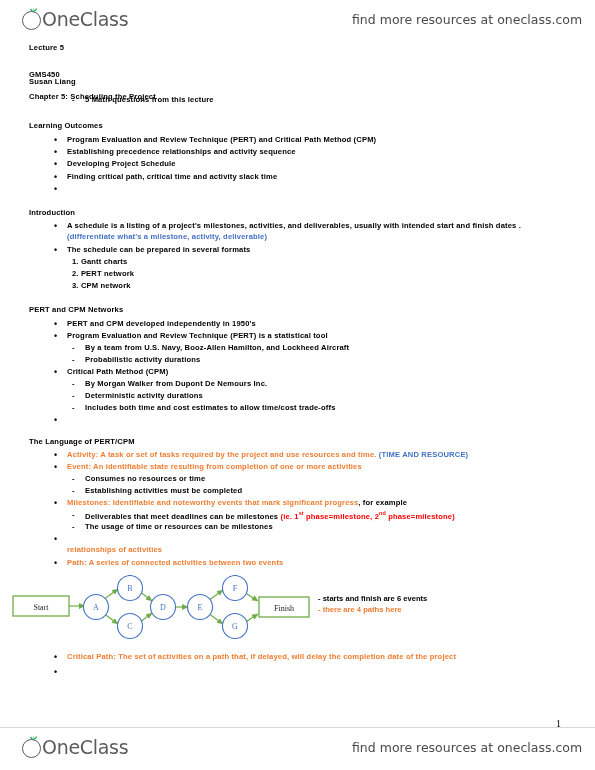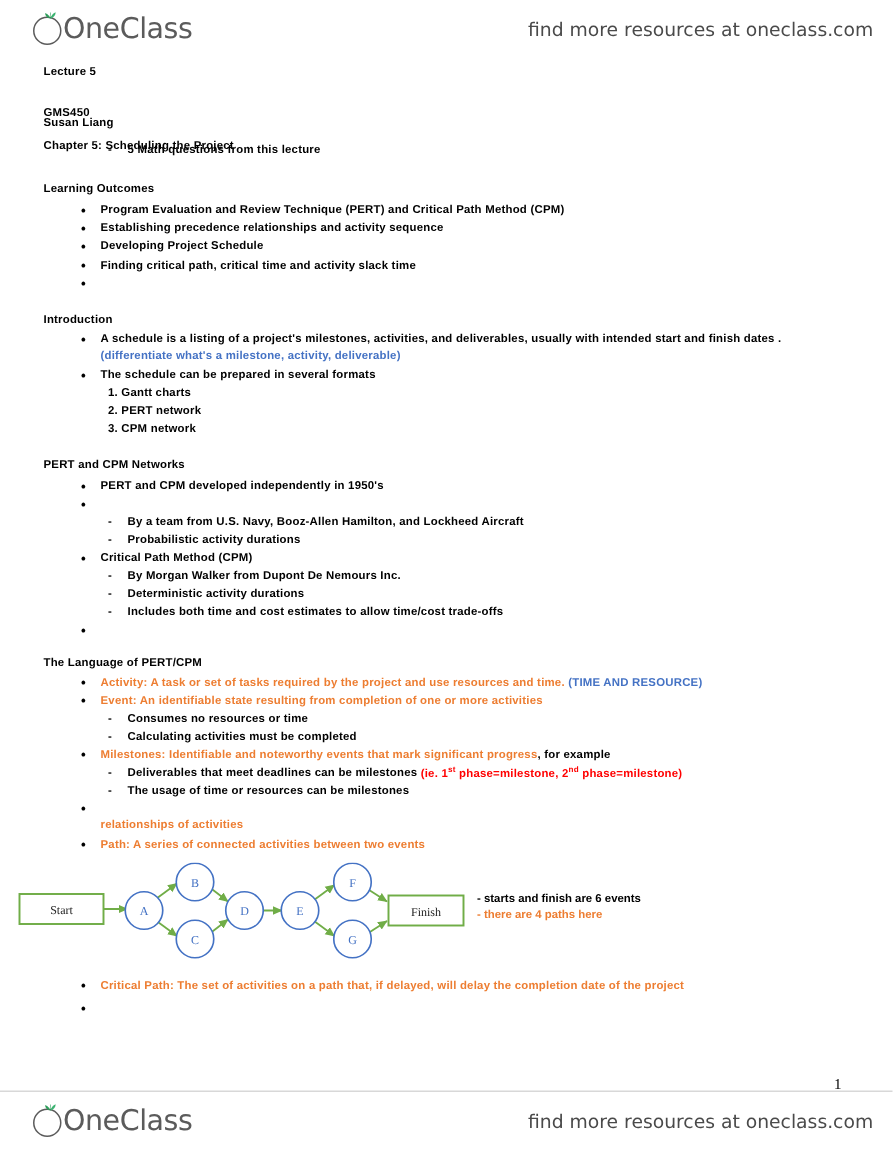--- a/index.html
+++ b/index.html
@@ -201,20 +201,21 @@
   <div class="ln num" style="top:257px;">1. Gantt charts</div>
   <div class="ln num" style="top:269px;">2. PERT network</div>
   <div class="ln num" style="top:281px;">3. CPM network</div>
 
   <div class="ln heading" style="top:305px;">PERT and CPM Networks</div>
 
   <div class="bullet-dot" style="top:319px;"></div>
   <div class="ln lvl1-txt" style="top:319px;">PERT and CPM developed independently in 1950's</div>
 
   <div class="bullet-dot" style="top:331px;"></div>
+  <div class="ln lvl1-txt" style="top:331px;">Program Evaluation and Review Technique (PERT) is a statistical tool</div>
 
   <div class="bullet-dash" style="top:343px;"></div>
   <div class="ln lvl2-txt" style="top:343px;">By a team from U.S. Navy, Booz-Allen Hamilton, and Lockheed Aircraft</div>
 
   <div class="bullet-dash" style="top:355px;"></div>
   <div class="ln lvl2-txt" style="top:355px;">Probabilistic activity durations</div>
 
   <div class="bullet-dot" style="top:367px;"></div>
   <div class="ln lvl1-txt" style="top:367px;">Critical Path Method (CPM)</div>
 
@@ -234,21 +235,21 @@
   <div class="bullet-dot" style="top:450px;"></div>
   <div class="ln lvl1-txt" style="top:450px;"><span class="c-orange">Activity: A task or set of tasks required by the project and use resources and time. </span><span class="c-blue">(TIME AND RESOURCE)</span></div>
 
   <div class="bullet-dot" style="top:462px;"></div>
   <div class="ln lvl1-txt c-orange" style="top:462px;">Event: An identifiable state resulting from completion of one or more activities</div>
 
   <div class="bullet-dash" style="top:474px;"></div>
   <div class="ln lvl2-txt" style="top:474px;">Consumes no resources or time</div>
 
   <div class="bullet-dash" style="top:486px;"></div>
-  <div class="ln lvl2-txt" style="top:486px;">Calculating activities must be completed</div>
+  <div class="ln lvl2-txt" style="top:486px;">Establishing activities must be completed</div>
 
   <div class="bullet-dot" style="top:498px;"></div>
   <div class="ln lvl1-txt" style="top:498px;"><span class="c-orange">Milestones: Identifiable and noteworthy events that mark significant progress</span><span class="c-black">, for example</span></div>
 
   <div class="bullet-dash" style="top:510px;"></div>
   <div class="ln lvl2-txt" style="top:510px;"><span class="c-black">Deliverables that meet deadlines can be milestones </span><span class="c-red"><span>(ie. 1</span><sup>st</sup><span> phase=milestone, 2</span><sup>nd</sup><span> phase=milestone)</span></span></div>
 
   <div class="bullet-dash" style="top:522px;"></div>
   <div class="ln lvl2-txt" style="top:522px;">The usage of time or resources can be milestones</div>
 

